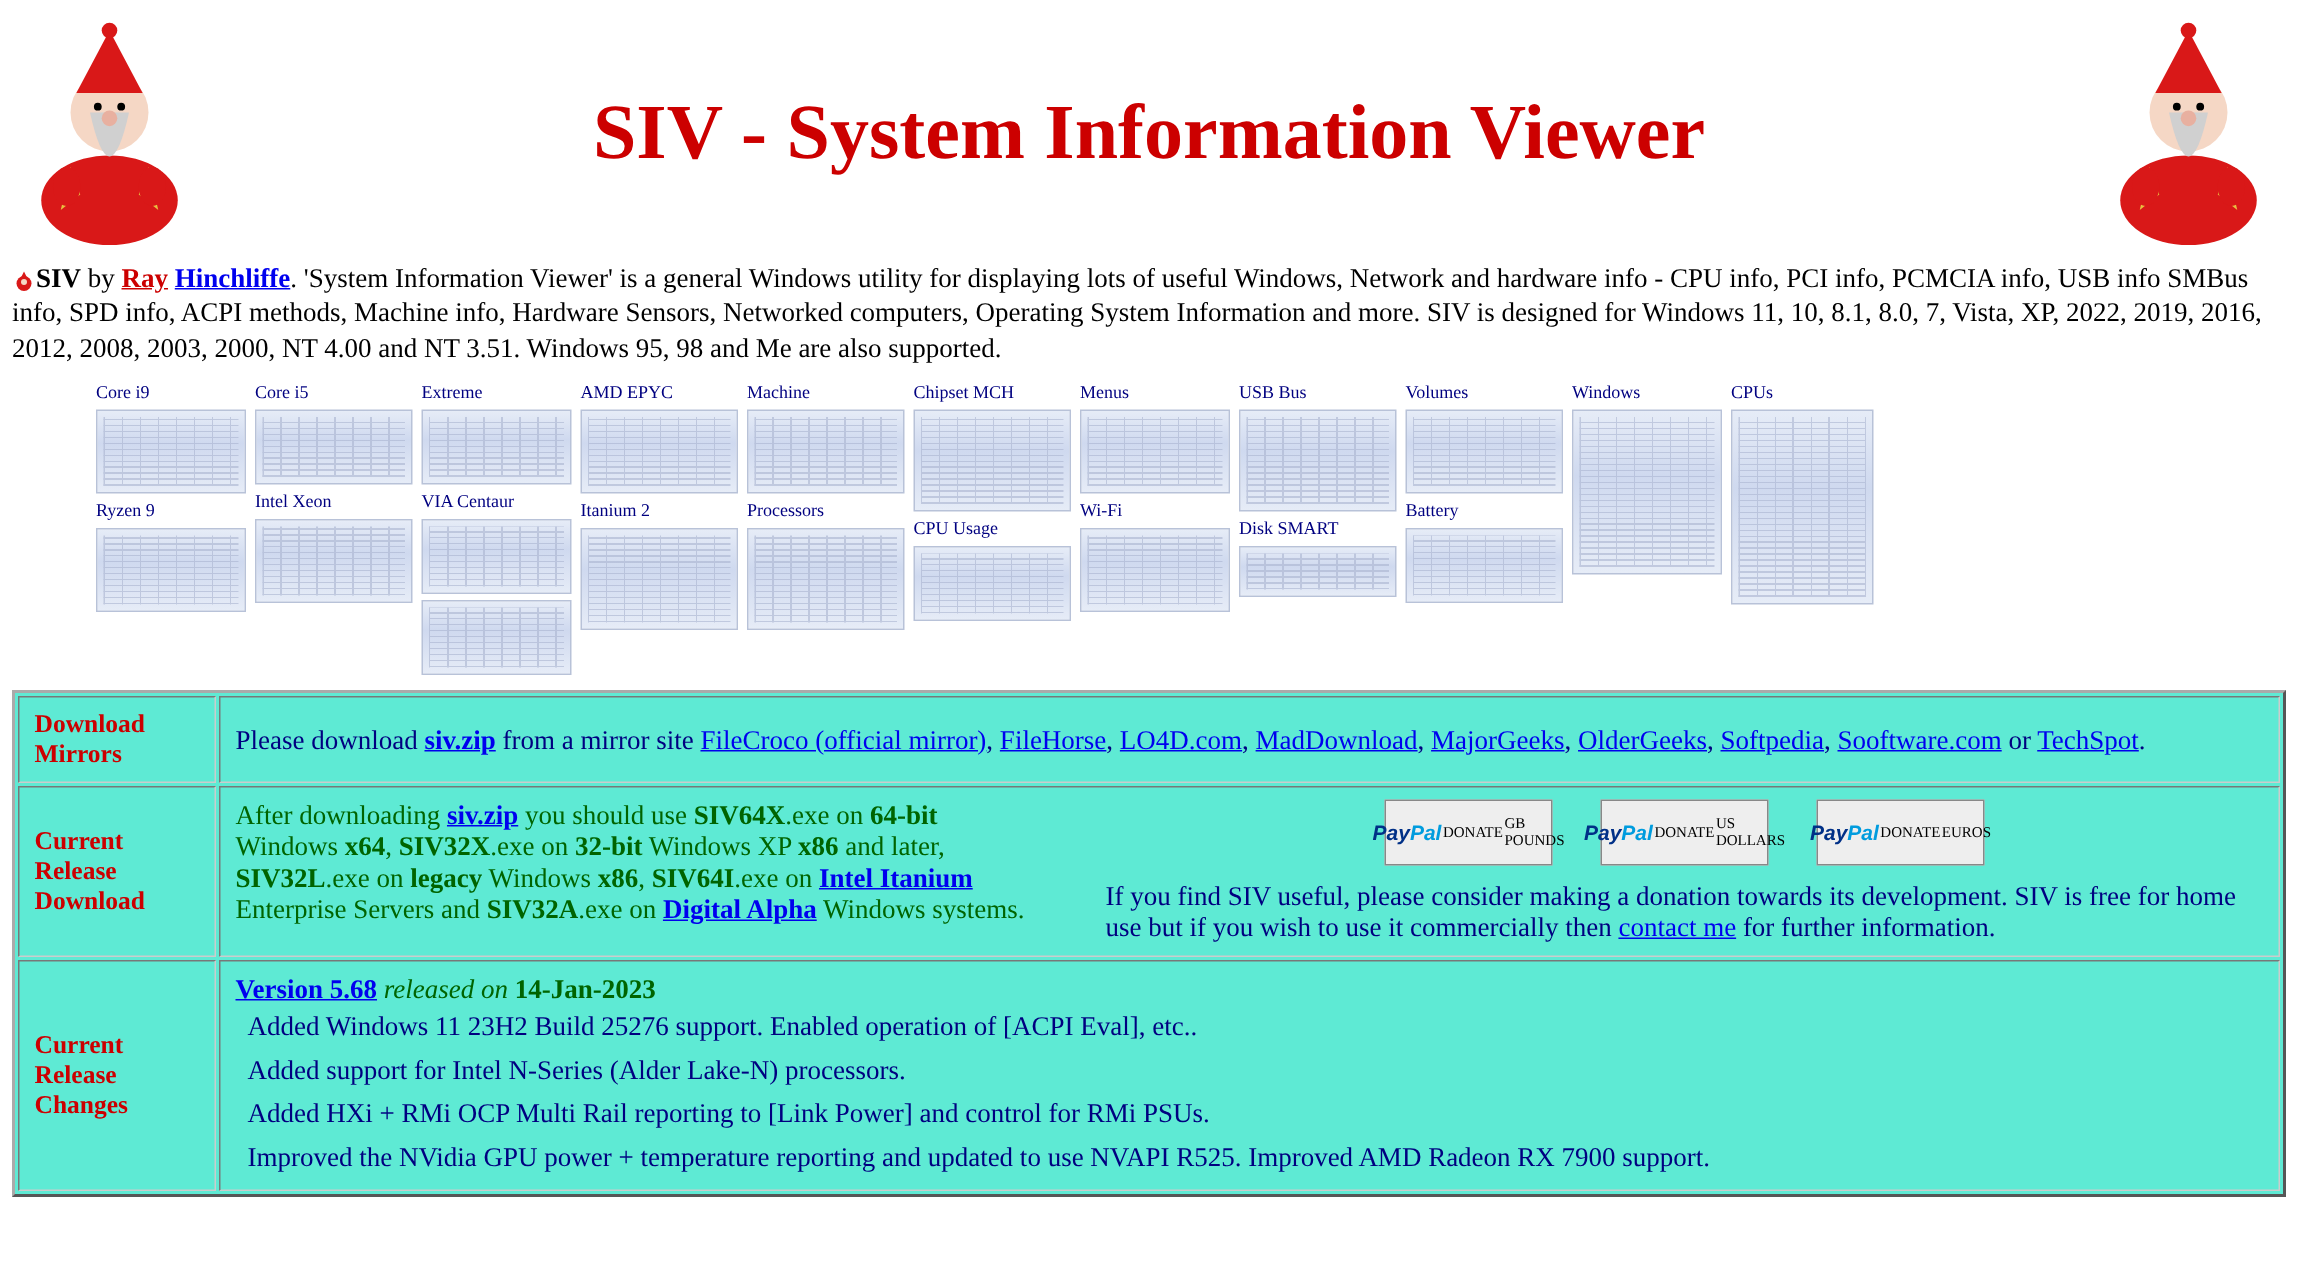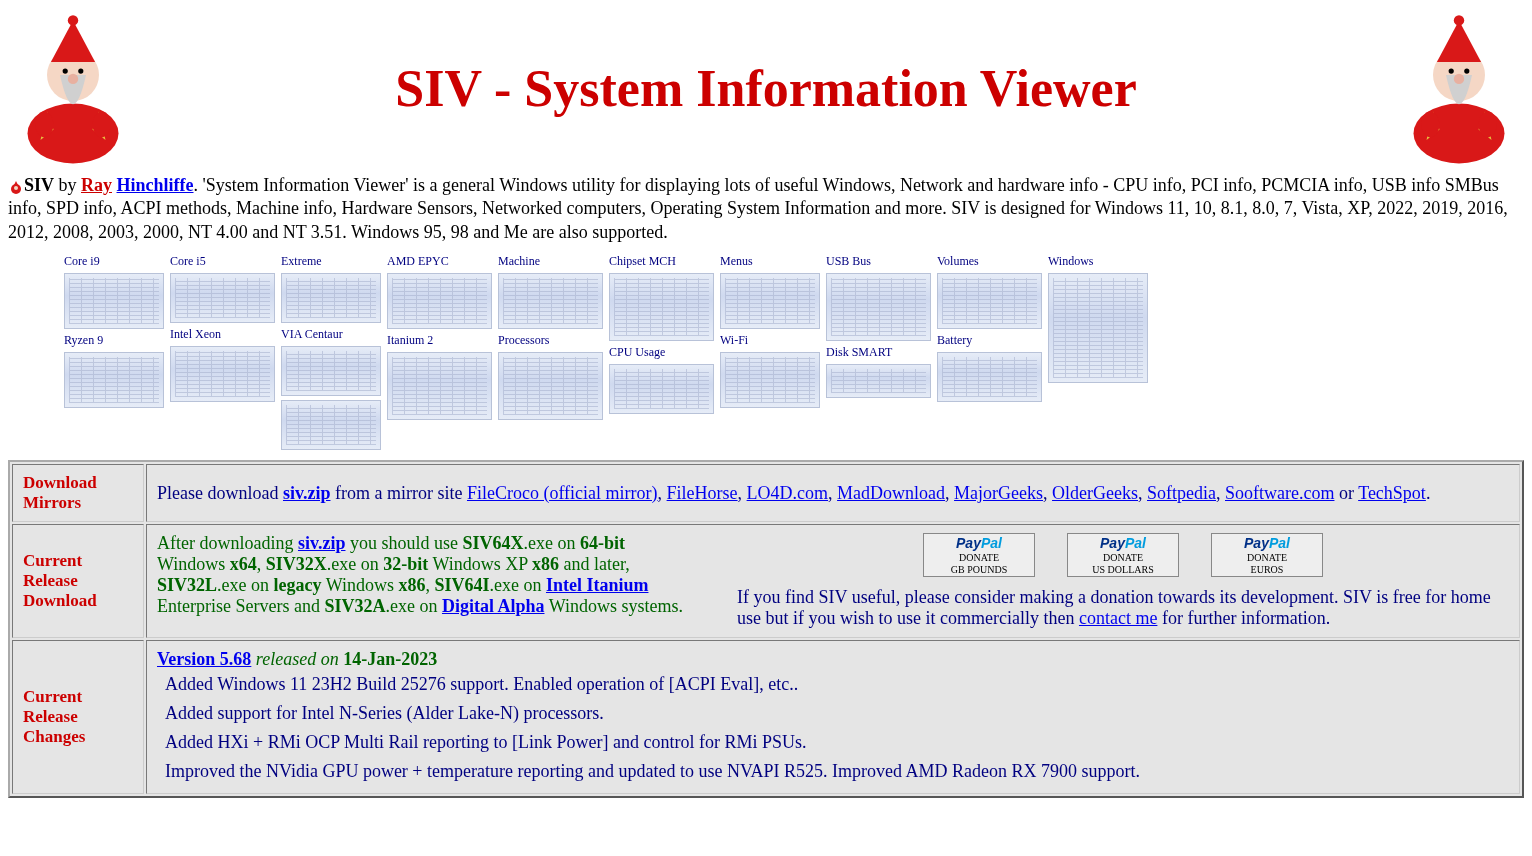--- a/index.html
+++ b/index.html
@@ -50,38 +50,38 @@
                repeating-linear-gradient(90deg,#aab4d0 0 1px,transparent 1px 12px);
     opacity:.6;
   }
   .w100{width:100px}.w105{width:105px}.w95{width:95px}
   .h50{height:50px}.h56{height:56px}.h68{height:68px}.h34{height:34px}.h130{height:130px}.h110{height:110px}
   table.outer {
     border-collapse: separate;
     border-spacing:2px;
     width: 100%;
     border: 2px outset #aaa;
-    background:#e5e5e5;
+    background:#5eead4;
   }
   table.outer > tbody > tr > td {
     border: 1px inset #ccc;
     padding: 8px 10px;
     vertical-align: middle;
   }
   td.rowhdr { color:#cc0000; font-weight:bold; width:110px; font-size:17px;}
   .green { color:#006400; }
   .mirror-line { color:#000080; }
   .mirror-line a { color:#0000EE; font-weight:normal; }
   .release-flex { display:flex; gap:20px; align-items:flex-start; }
   .release-left { flex:0 0 560px; color:#006400; }
   .release-right { flex:1; }
   .donate-row { display:flex; gap:32px; justify-content:center; margin-bottom:10px;}
   .donate-btn {
     width:110px; height:42px; border:1px solid #888; background:#eee;
-    display:flex; flex-direction:column; align-items:center; justify-content:center;
+    display:flex; flex-direction:row; align-items:center; justify-content:center;
     font-size:10px; gap:1px;
   }
   .donate-btn .pp { font-family:Arial,sans-serif; font-size:14px; }
   .donate-btn .pp .pay{font-style:italic;font-weight:bold;color:#003087}
   .donate-btn .pp .pal{font-style:italic;font-weight:bold;color:#009cde}
   .donate-info { color:#000080; }
   .donate-info a { color:#0000EE; text-decoration:underline;}
   .ver-line { }
   .ver-line a { font-weight:bold; }
   .ver-line .date { color:#006400; }
@@ -190,20 +190,24 @@
     <div class="thumb-col">
       <div class="thumb-label">Volumes</div>
       <a href="#" class="thumb-img w105 h56"></a>
       <div class="thumb-label">Battery</div>
       <a href="#" class="thumb-img w105 h50"></a>
     </div>
     <div class="thumb-col">
       <div class="thumb-label">Windows</div>
       <a href="#" class="thumb-img w100 h110"></a>
     </div>
+    <div class="thumb-col">
+      <div class="thumb-label">CPUs</div>
+      <a href="#" class="thumb-img w95 h130"></a>
+    </div>
   </div>
 
 <table class="outer">
 <tbody>
   <tr>
     <td class="rowhdr">Download Mirrors</td>
     <td>
       <span class="mirror-line" id="mirror-line">Please download <a href="#" style="font-weight: bold;">siv.zip</a> from a mirror site <a href="#">FileCroco (official mirror)</a>, <a href="#">FileHorse</a>, <a href="#">LO4D.com</a>, <a href="#">MadDownload</a>, <a href="#">MajorGeeks</a>, <a href="#">OlderGeeks</a>, <a href="#">Softpedia</a>, <a href="#">Sooftware.com</a> or <a href="#">TechSpot</a>.</span>
     </td>
   </tr>

